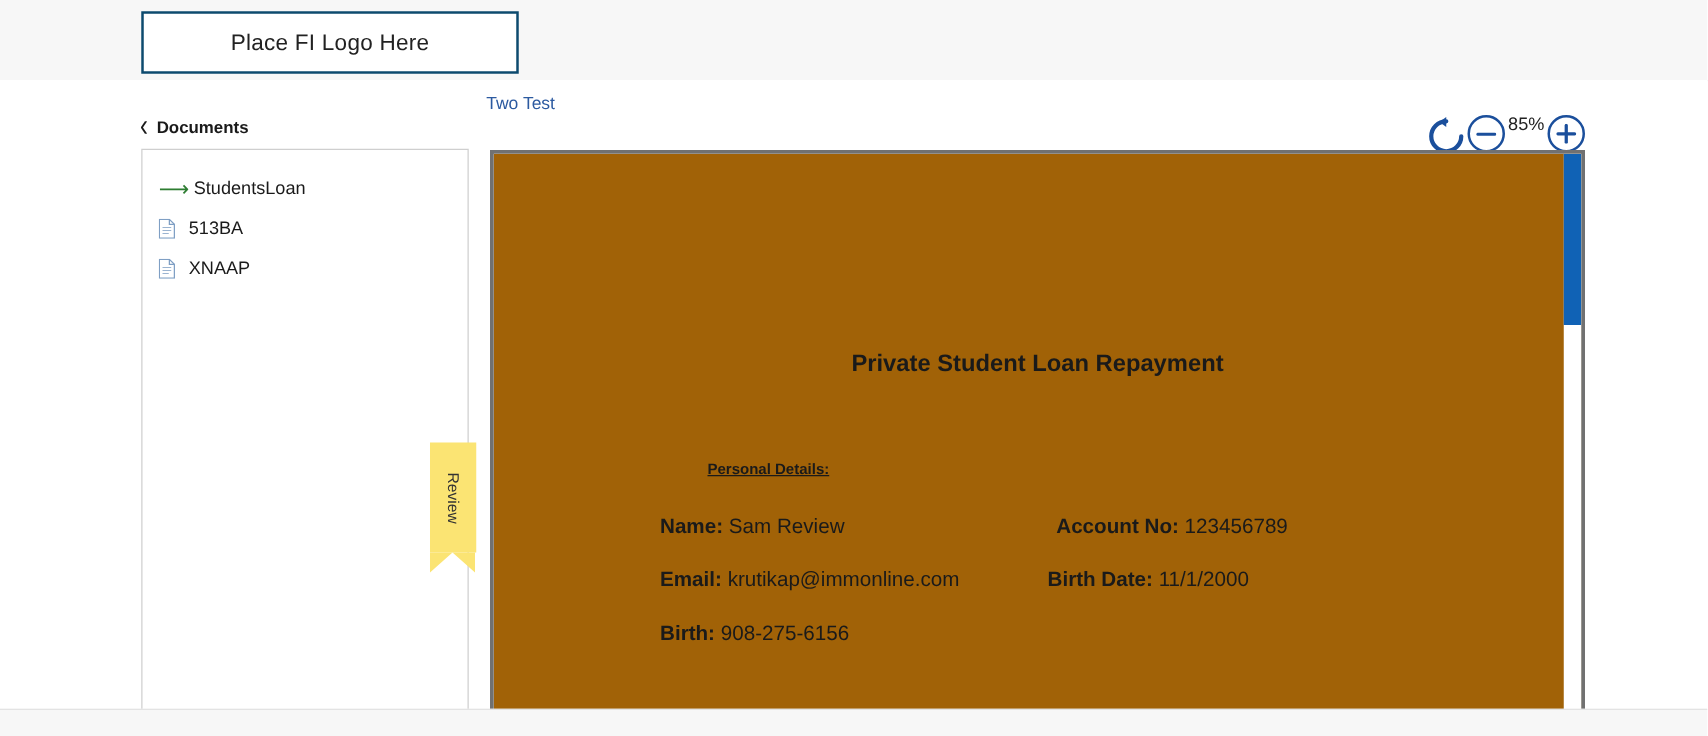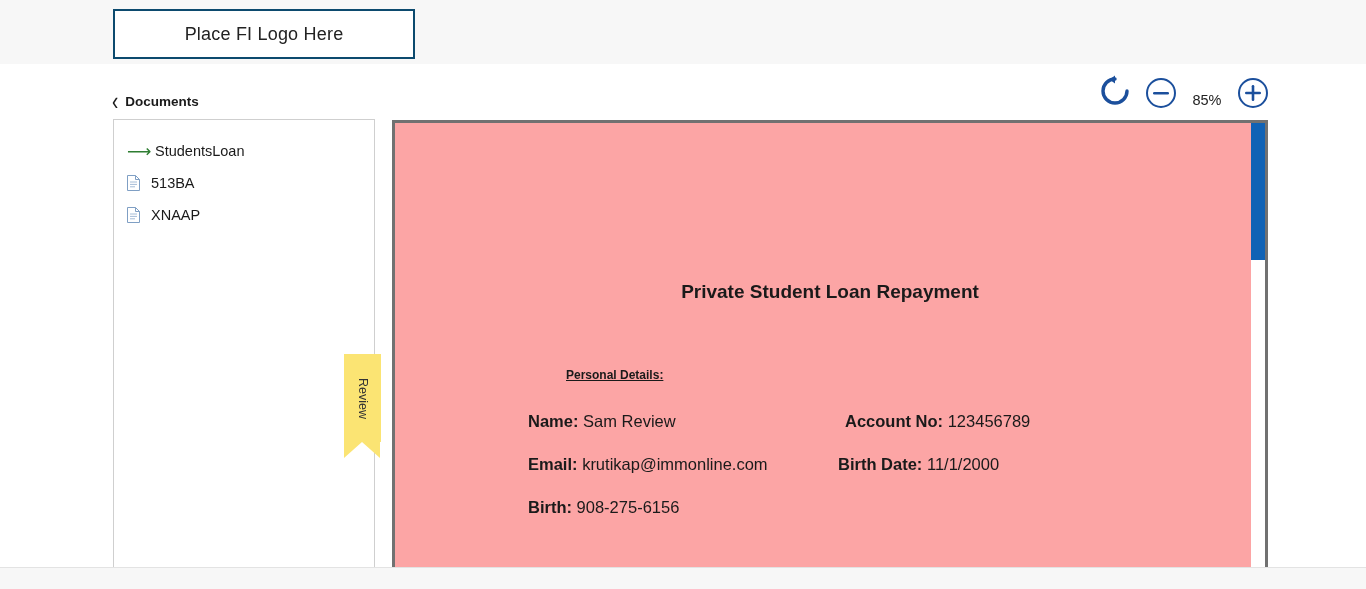--- a/index.html
+++ b/index.html
@@ -84,24 +84,23 @@
   }
   .hdr-sub {
     font-size: 12.5px;
     color: #2c5aa0;
     line-height: 18px;
   }
 
   .zoom-tools {
     position: absolute;
     right: 98px;
-    top: 10px;
-    display: flex;
-    align-items: flex-end;
-    gap: 14px;
+    top: 28px;
+    display: flex;
+    align-items: flex-start;
   }
   .circ-btn {
     width: 30px; height: 30px;
     border-radius: 50%;
     border: 2px solid #1b4f9c;
     color: #1b4f9c;
     display: flex;
     align-items: center;
     justify-content: center;
     background: #ffffff;
@@ -207,21 +206,21 @@
     background: #ffffff;
     border: 3px solid #717171;
     box-sizing: border-box;
     overflow: hidden;
   }
   .viewer-inner {
     position: absolute;
     left: 0; top: 0;
     width: 100%;
     height: 100%;
-    background: #fca5a5;
+    background: #a16207;
   }
   .scrollbar-track {
     position: absolute;
     right: 0;
     top: 0;
     width: 14px;
     height: 100%;
     background: #ffffff;
   }
   .scrollbar-thumb {
@@ -284,20 +283,21 @@
 </div>
 
 <div class="workarea">
 
   <div class="doc-back">
     <span class="chev">‹</span>
     <span>Documents</span>
   </div>
 
   <div class="hdr-center">
+    <div class="hdr-title">Two Test</div>
   </div>
 
   <div class="zoom-tools">
     <div class="refresh-btn">
       <svg width="32" height="32" viewBox="0 0 32 32">
         <path d="M16 4 A12 12 0 1 0 28 16" fill="none" stroke="#1b4f9c" stroke-width="3.4" stroke-linecap="round"></path>
         <polygon points="16,0.5 16,8.5 10.5,4.5" fill="#1b4f9c"></polygon>
       </svg>
     </div>
     <div class="circ-btn">

